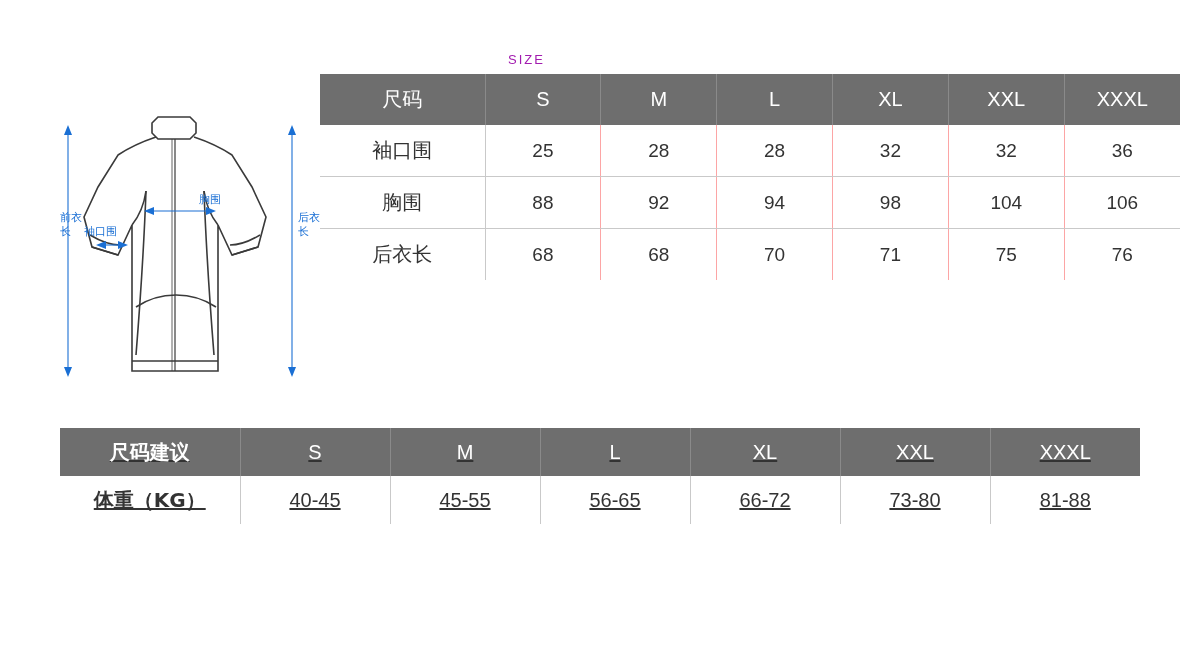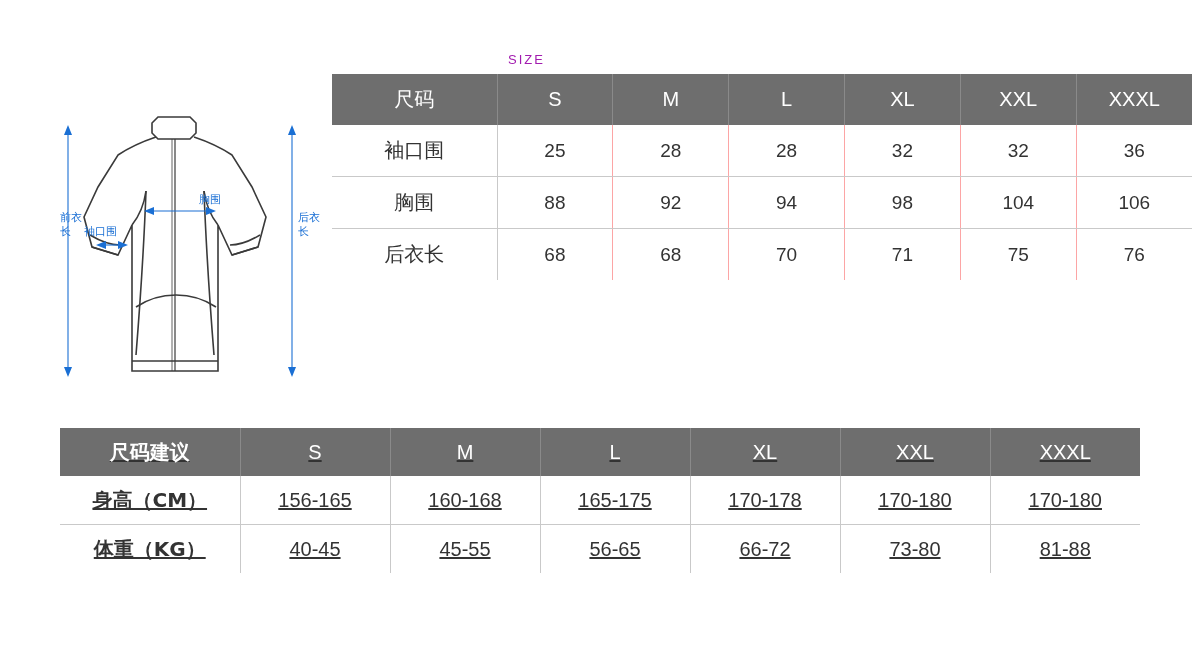--- a/index.html
+++ b/index.html
@@ -33,21 +33,21 @@
     top: 52px;
     font-size: 13px;
     letter-spacing: 2px;
     color: #a21caf;
     font-family: "Liberation Sans", sans-serif;
   }
 
   
   #measure-table {
     position: absolute;
-    left: 332px;
+    left: 320px;
     top: 74px;
     width: 860px;
     border-collapse: collapse;
     table-layout: fixed;
   }
   #measure-table th, #measure-table td {
     text-align: center;
     vertical-align: middle;
     height: 49px;
     font-size: 19px;
@@ -266,29 +266,20 @@
       <th>S</th>
       <th>M</th>
       <th>L</th>
       <th>XL</th>
       <th>XXL</th>
       <th>XXXL</th>
     </tr>
   </thead>
   <tbody>
     <tr>
-      <td class="rowhead label-cn">身高（CM）</td>
-      <td>156-165</td>
-      <td>160-168</td>
-      <td>165-175</td>
-      <td>170-178</td>
-      <td>170-180</td>
-      <td>170-180</td>
-    </tr>
-    <tr>
       <td class="rowhead label-cn">体重（KG）</td>
       <td>40-45</td>
       <td>45-55</td>
       <td>56-65</td>
       <td>66-72</td>
       <td>73-80</td>
       <td>81-88</td>
     </tr>
   </tbody>
 </table>

